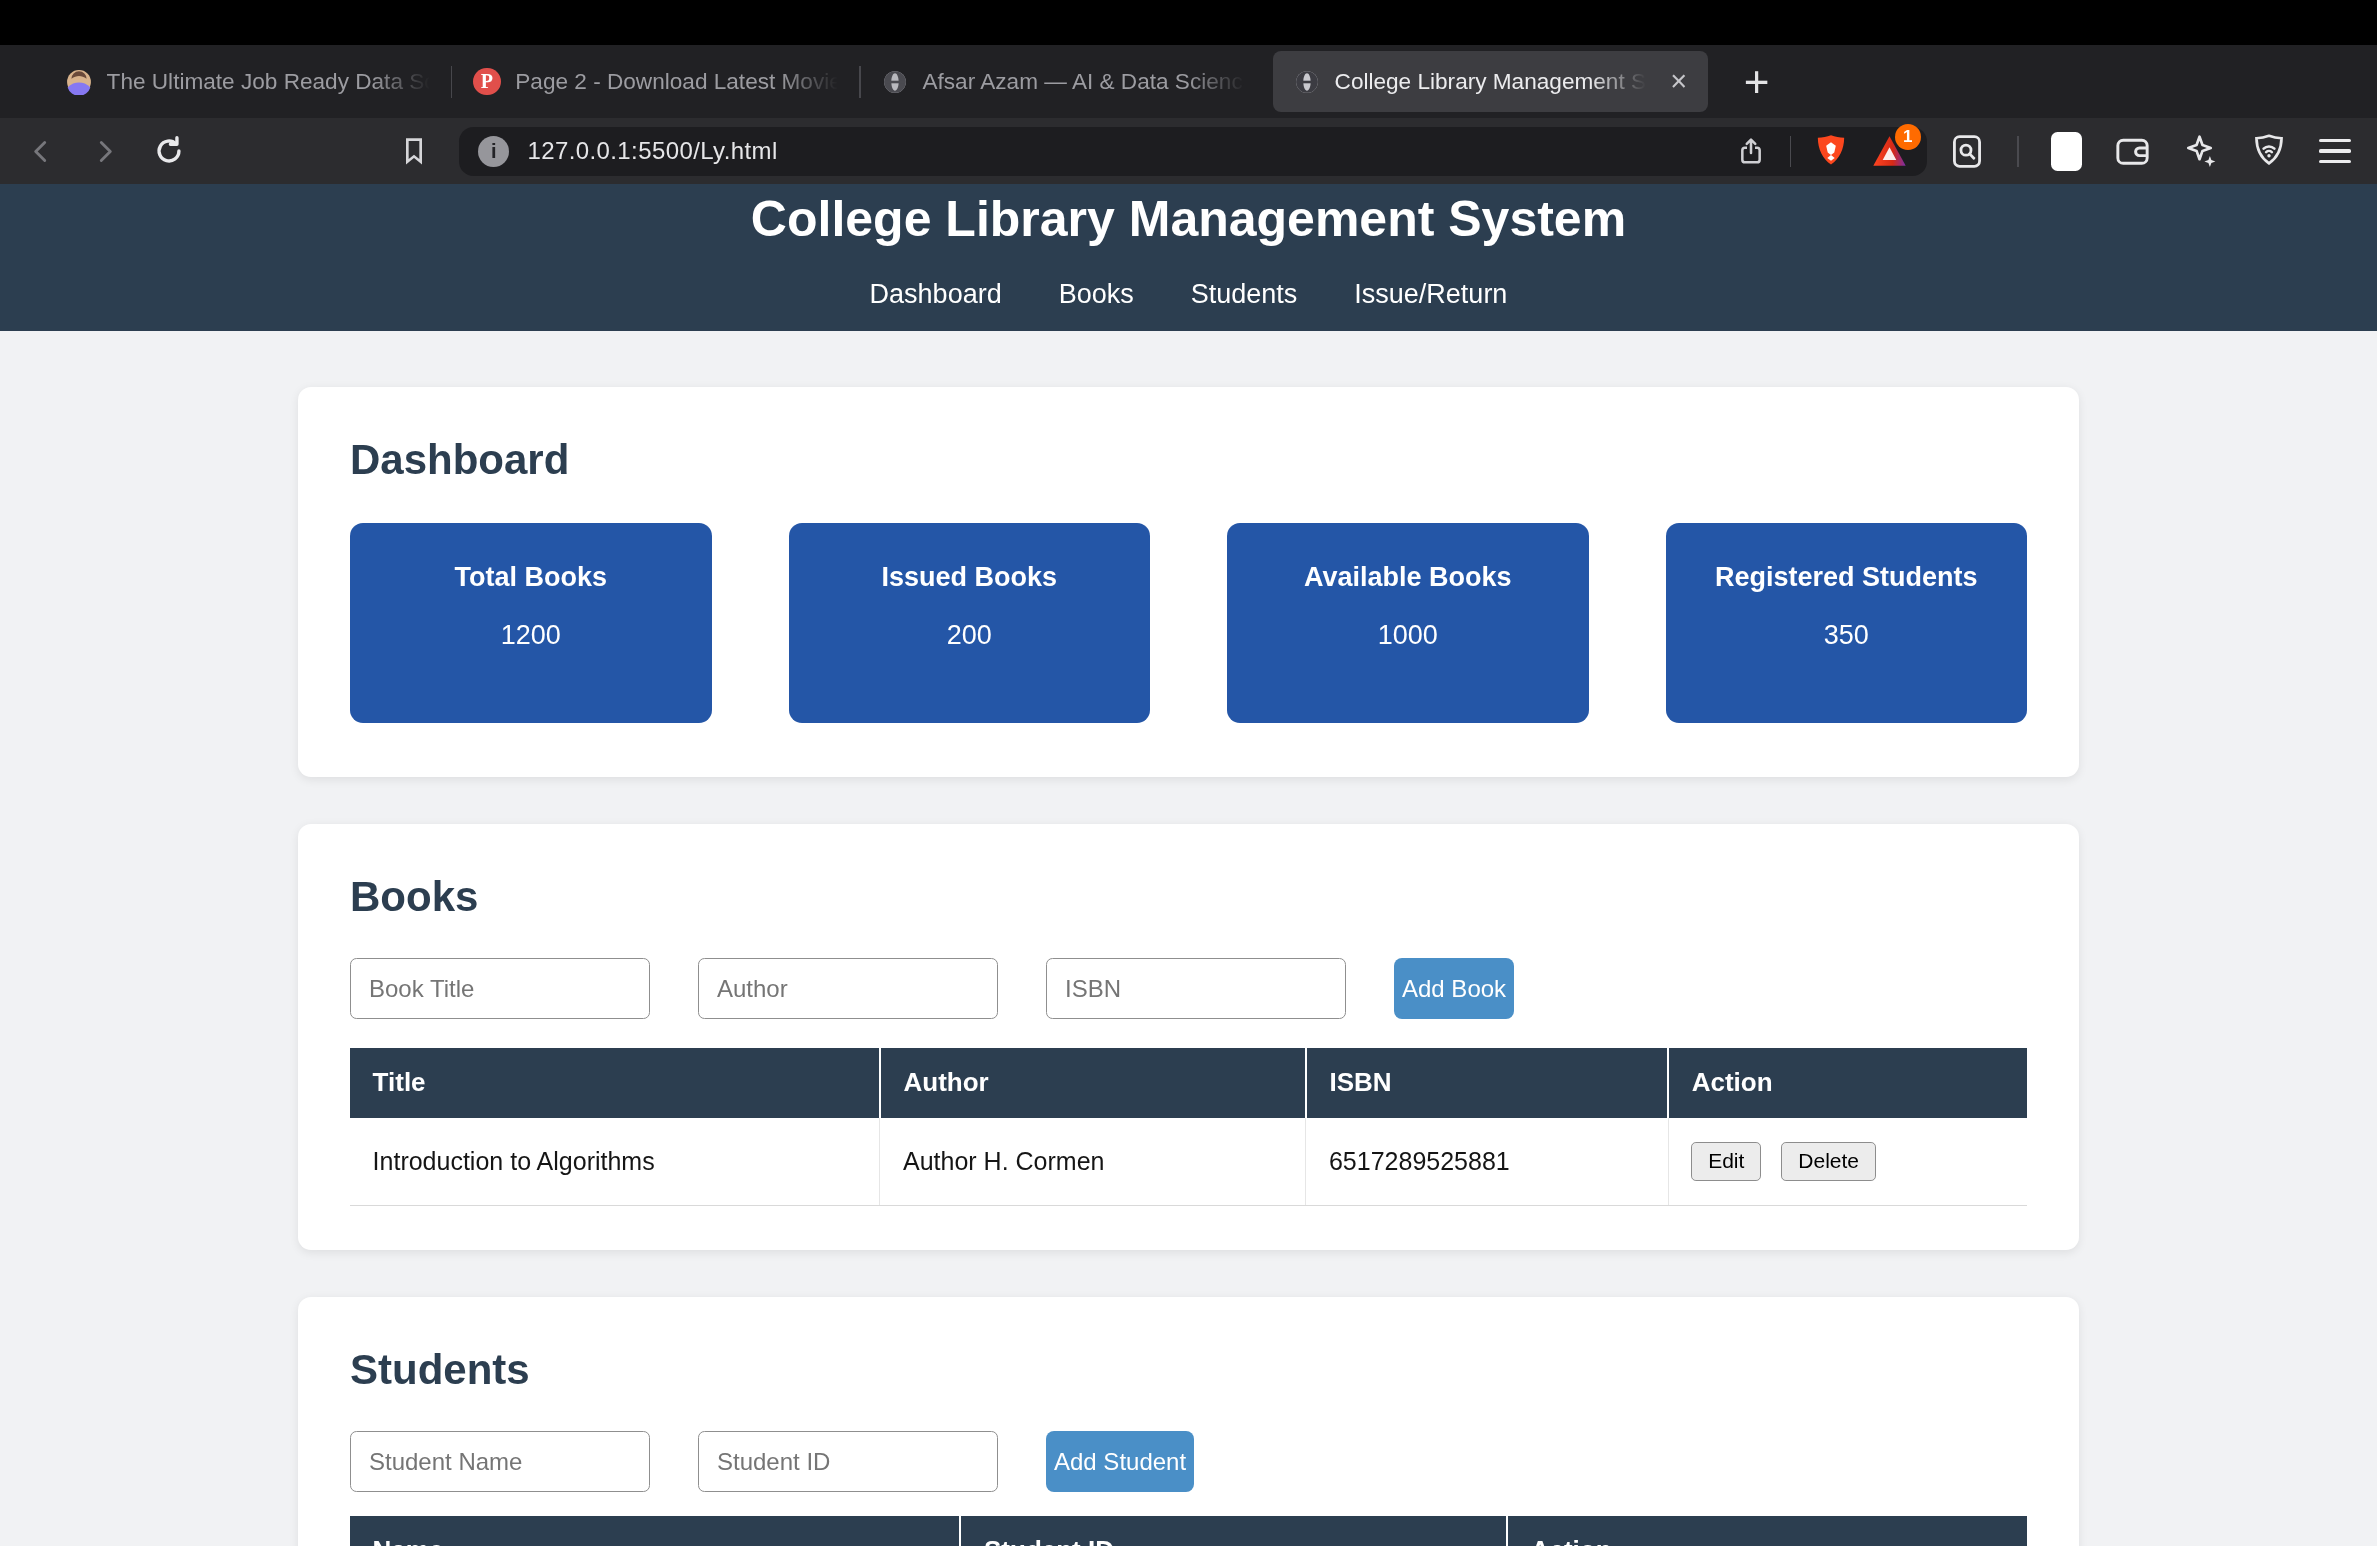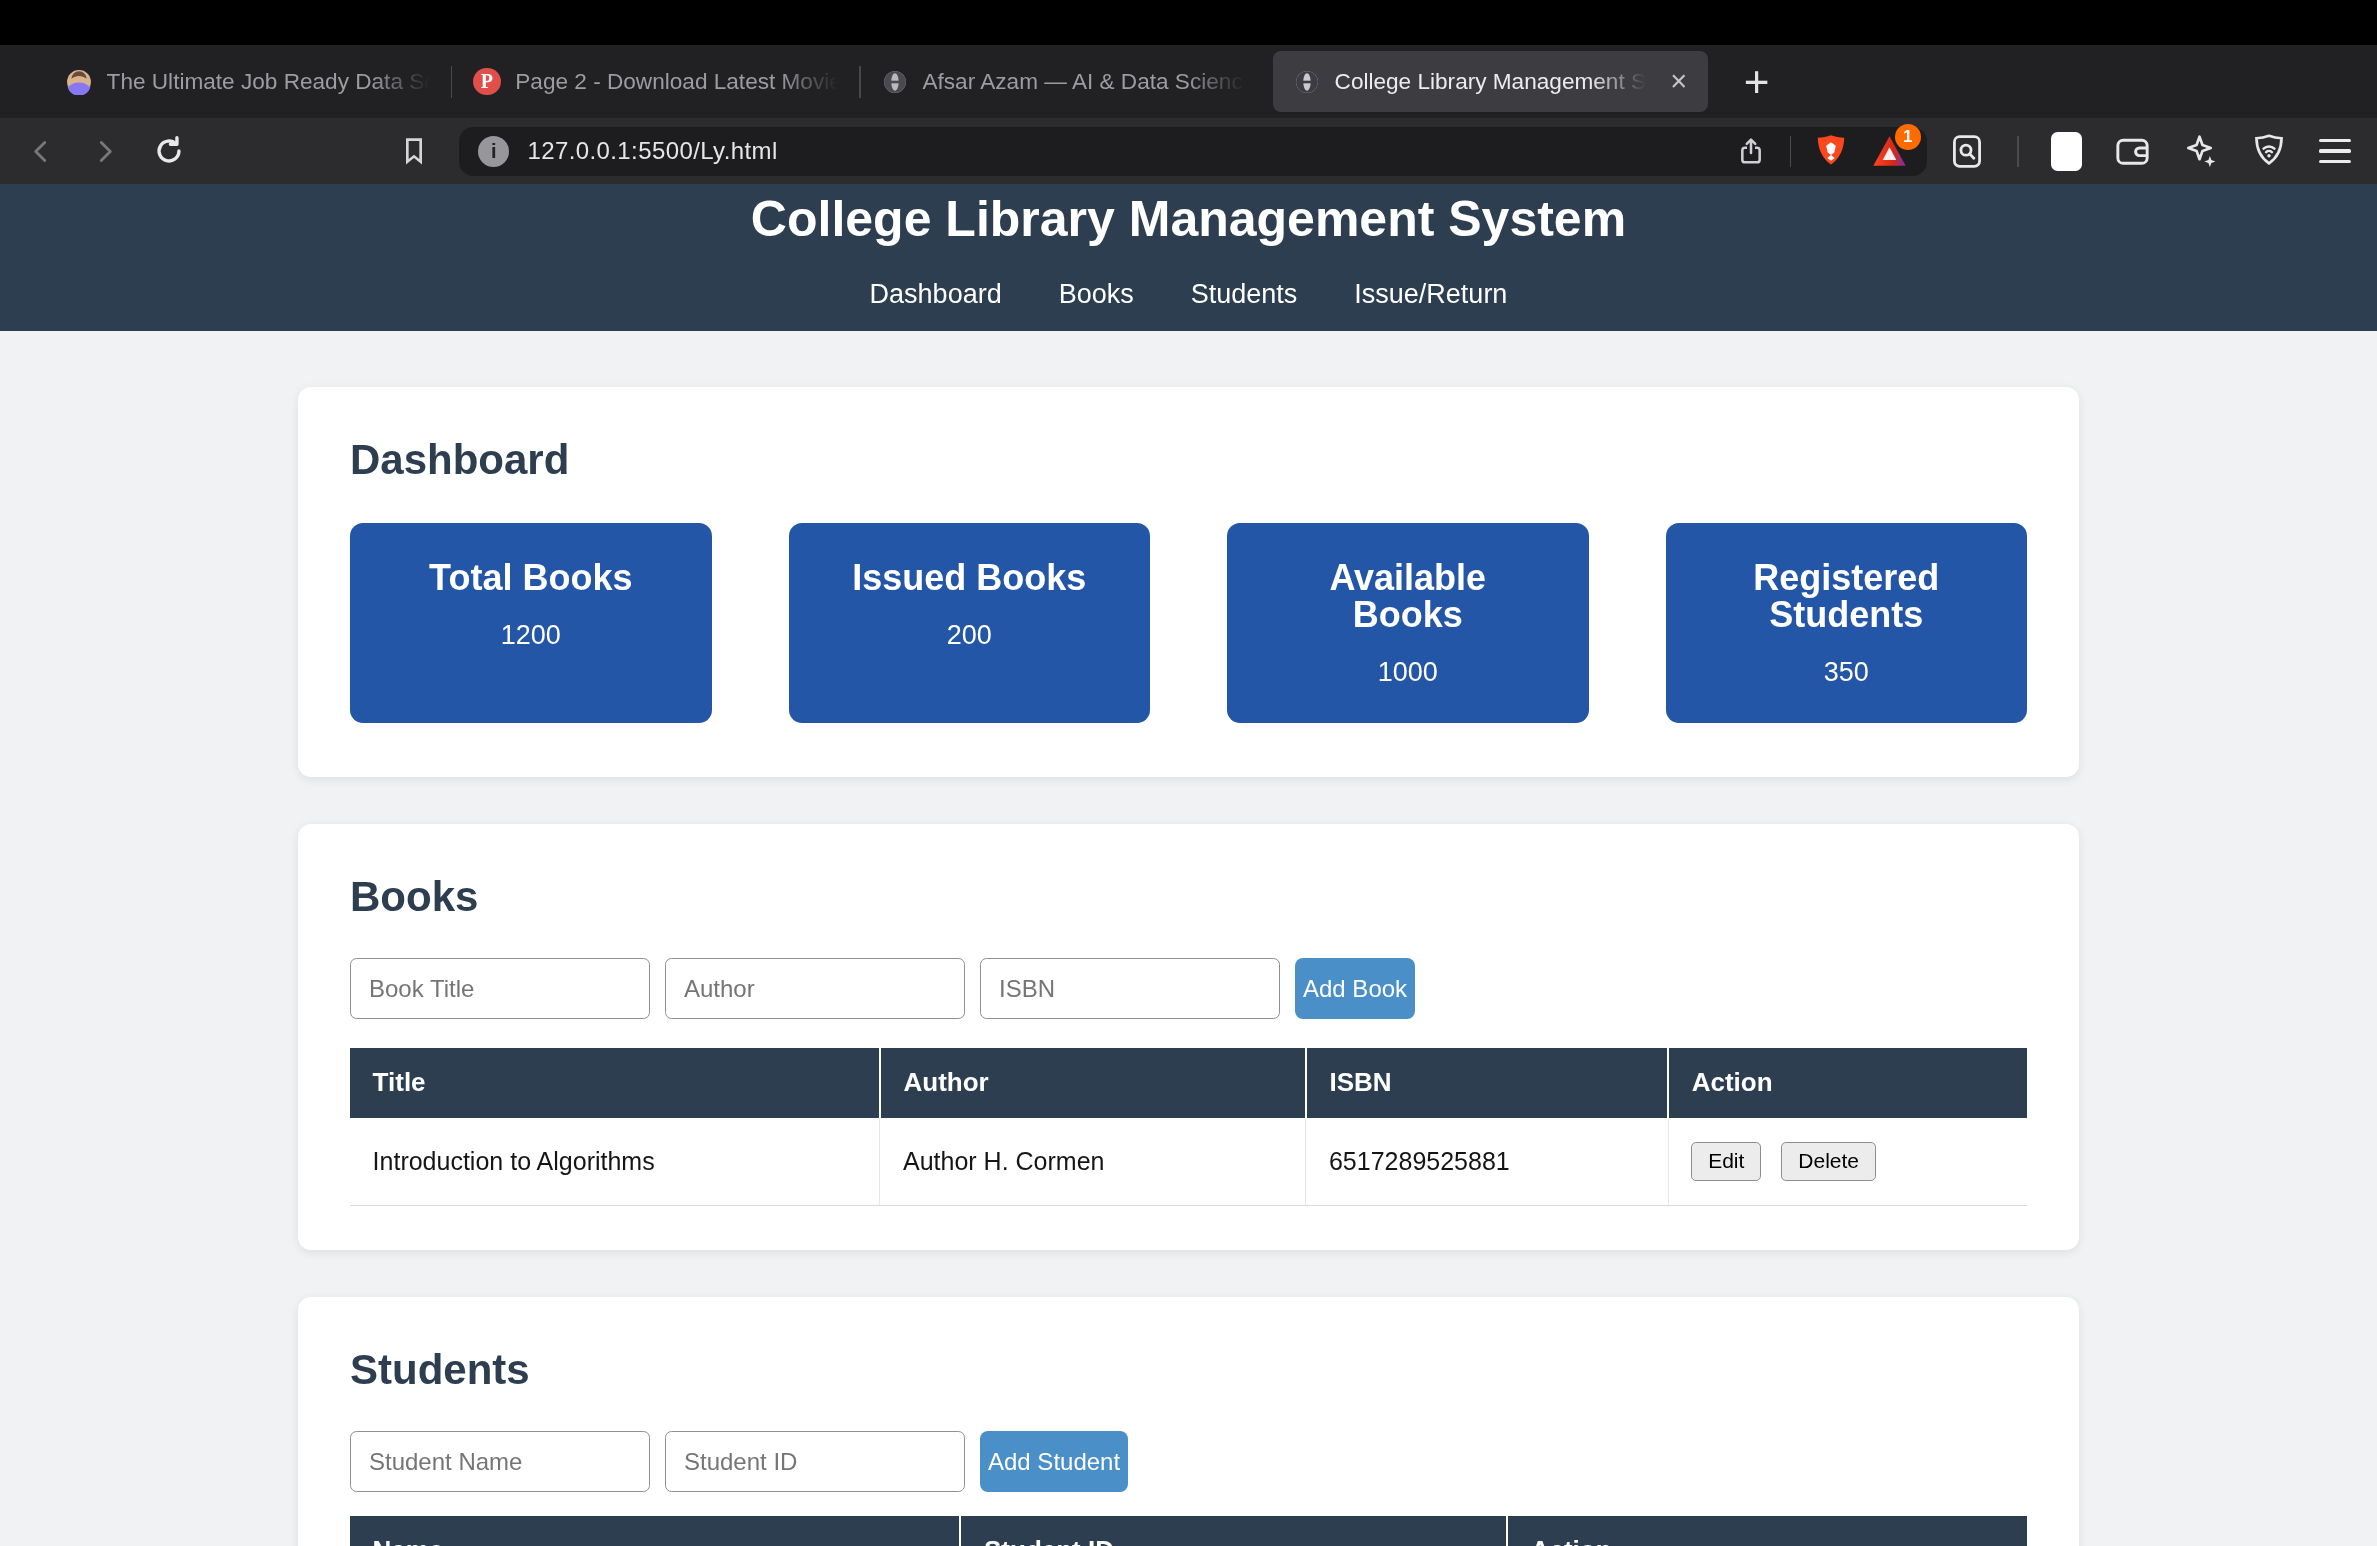--- a/index.html
+++ b/index.html
@@ -55,24 +55,24 @@
     box-shadow:0 2.4px 9.7px rgba(0,0,0,.08); padding:49px 52px; }
   #dashboard-card { margin-top:56px; height:390px; }
   #books-card { margin-top:47px; height:426px; }
   #students-card { margin-top:47px; height:421px; }
 
   h2.section-heading { color:#2c3e50; font-size:42px; font-weight:bold; margin:0; }
 
   .stats { display:flex; gap:77px; margin-top:39px; }
   .stat { flex:1; height:200px; background:#2456a7; border-radius:13px; color:#fff;
     text-align:center; padding-top:36px; }
-  .stat-label { font-size:36px; font-weight:bold; line-height:37px; max-width:267px; margin:0 auto; }
+  .stat-label { font-size:27px; font-weight:bold; line-height:37px; max-width:267px; margin:0 auto; }
   .stat-value { font-size:27px; margin-top:24px; }
 
-  .form-row { display:flex; gap:15px; margin-top:37px; align-items:center; }
+  .form-row { display:flex; gap:48px; margin-top:37px; align-items:center; }
   .text-input { width:300px; height:61px; border:1.6px solid #8f8f8f; border-radius:6.5px;
     font-size:24px; padding:0 18px; color:#222; font-family:inherit; background:#fff; }
   .text-input::placeholder { color:#757575; }
   .primary-btn { height:61px; padding:0 8px; background:#4a8fc7; color:#fff; border:none;
     border-radius:8px; font-size:24px; font-family:inherit; }
 
   table.data-table { width:100%; border-collapse:collapse; margin-top:29px; }
   .data-table th { background:#2c3e50; color:#fff; text-align:left; font-size:26px;
     padding:19.4px 0 19.4px 22.6px; border-right:2.4px solid #fff; }
   .data-table th:last-child { border-right:none; }

